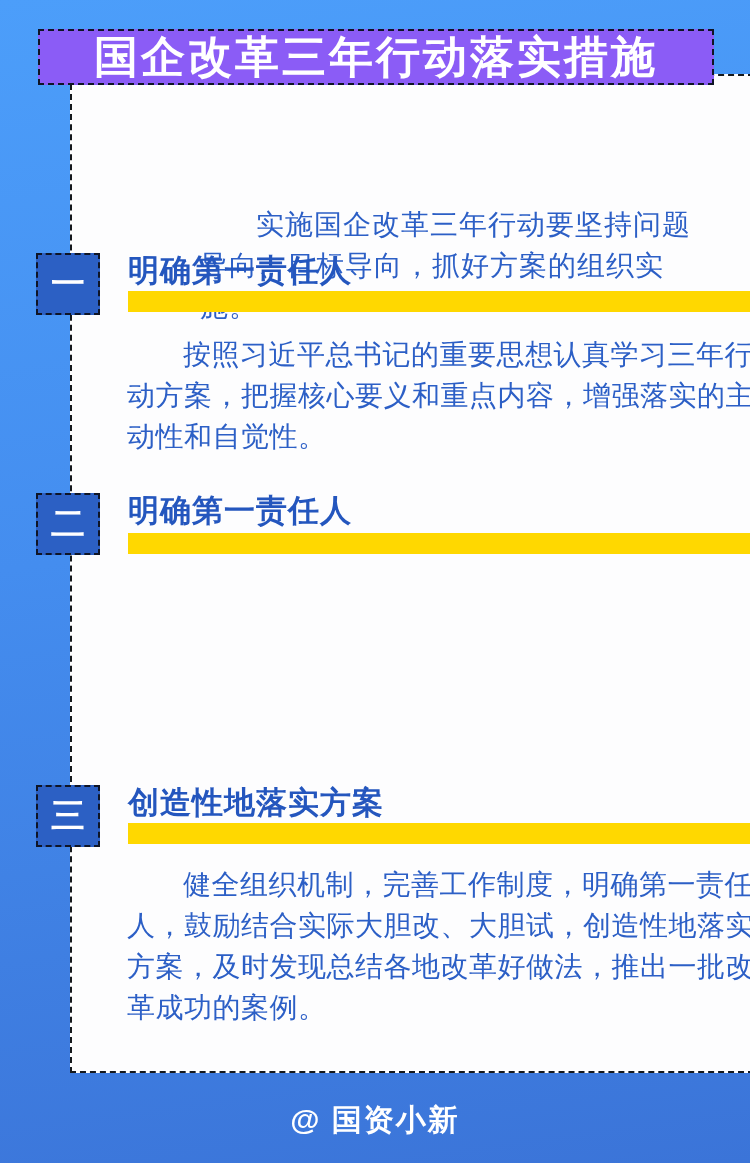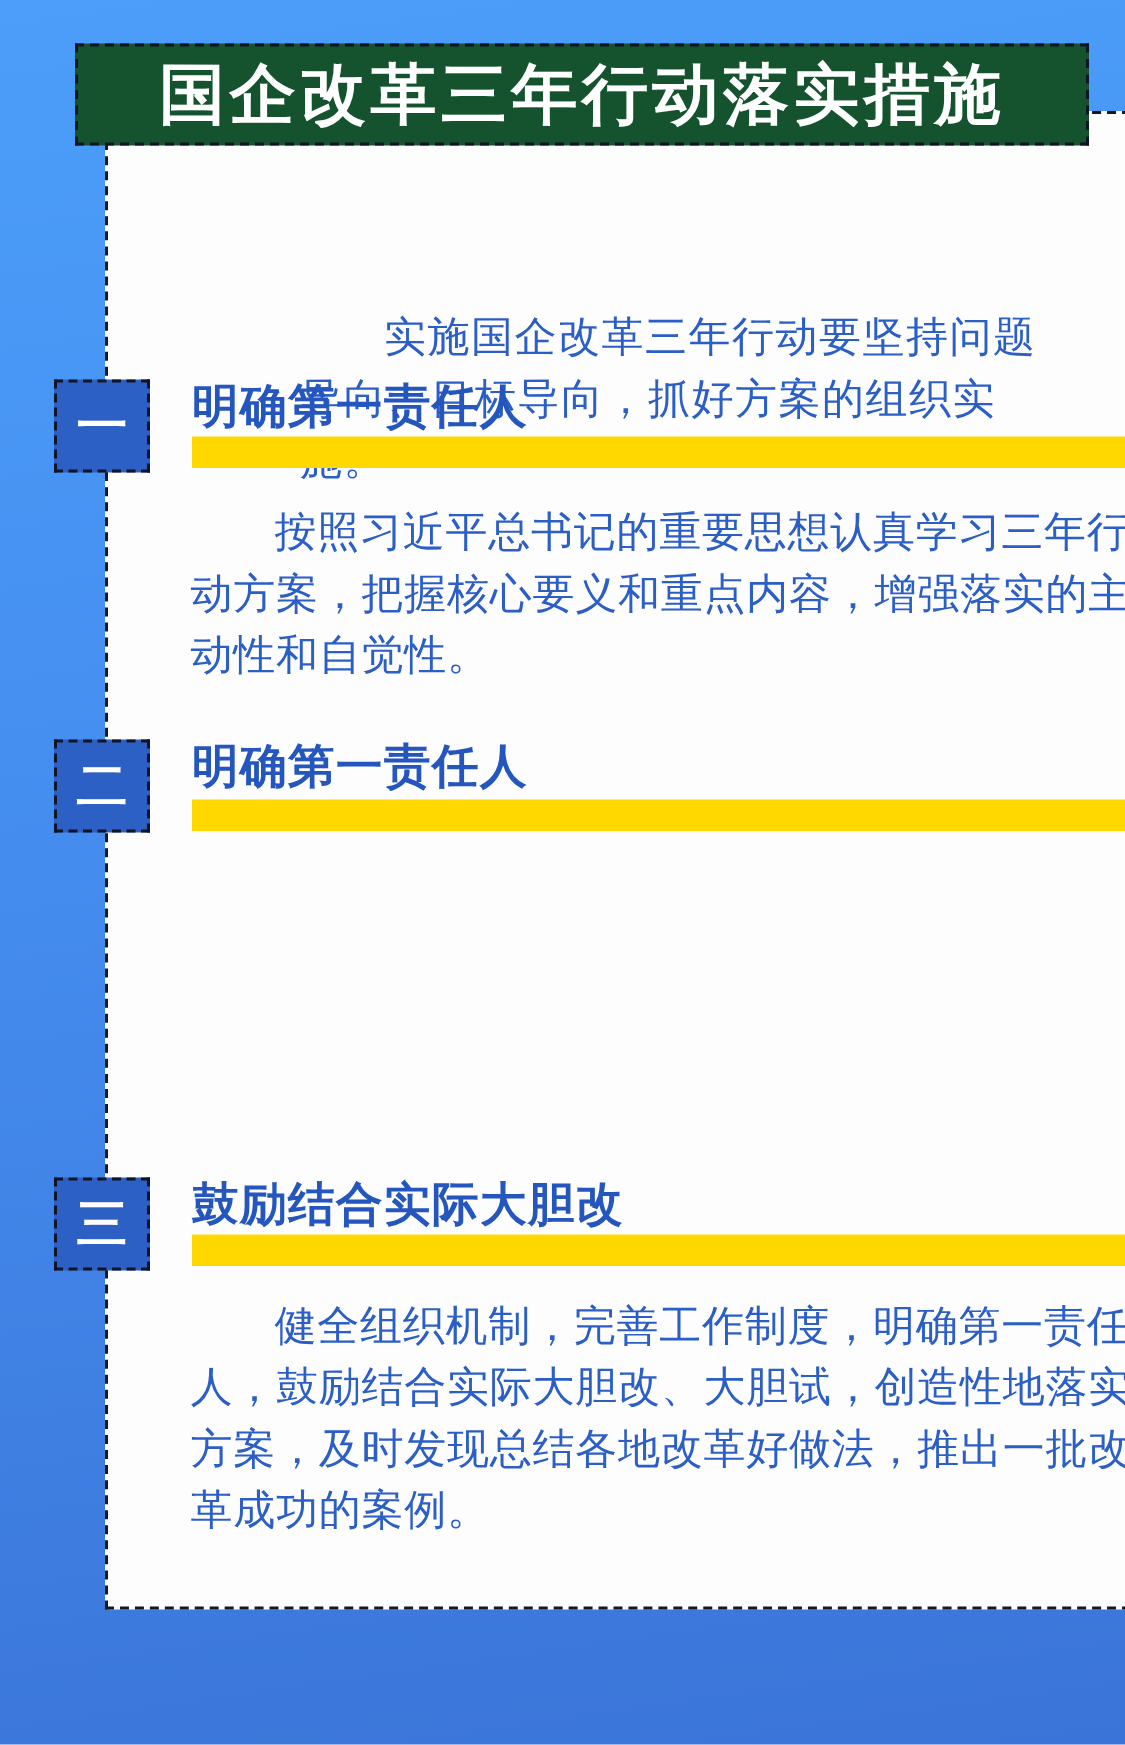--- a/index.html
+++ b/index.html
@@ -29,29 +29,28 @@
     border: 2px dashed #15181c;
     box-sizing: border-box;
     z-index: 1;
   }
   
   .banner {
     position: absolute;
     left: 38px;
     top: 29px;
     width: 676px;
-    height: 68px;
-    background: #14532d;
+    height: 56px;
+    background: #8b5cf6;
     border: 2px dashed #0f1526;
     box-sizing: border-box;
     z-index: 4;
     display: flex;
     align-items: center;
     justify-content: center;
-    margin-left: 12px;
   }
   .banner .title-text {
     color: #ffffff;
     font-size: 44px;
     font-weight: 900;
     letter-spacing: 3px;
     white-space: nowrap;
   }
   .intro {
     position: absolute;
@@ -160,18 +159,19 @@
 
   <div class="num-badge badge-2">
     <span>二</span>
   </div>
   <h2 class="sec-heading heading-2">明确第一责任人</h2>
   <div class="ybar ybar-2"></div>
 
   <div class="num-badge badge-3">
     <span>三</span>
   </div>
-  <h2 class="sec-heading heading-3">鼓励结合实际大胆改</h2>
+  <h2 class="sec-heading heading-3">创造性地落实方案</h2>
   <div class="ybar ybar-3"></div>
   <p class="sec-body body-3">健全组织机制，完善工作制度，明确第一责任人，鼓励结合实际大胆改、大胆试，创造性地落实方案，及时发现总结各地改革好做法，推出一批改革成功的案例。</p>
 
+  <div class="footer-credit">@ 国资小新</div>
 
 </div>
 
 </body></html>

